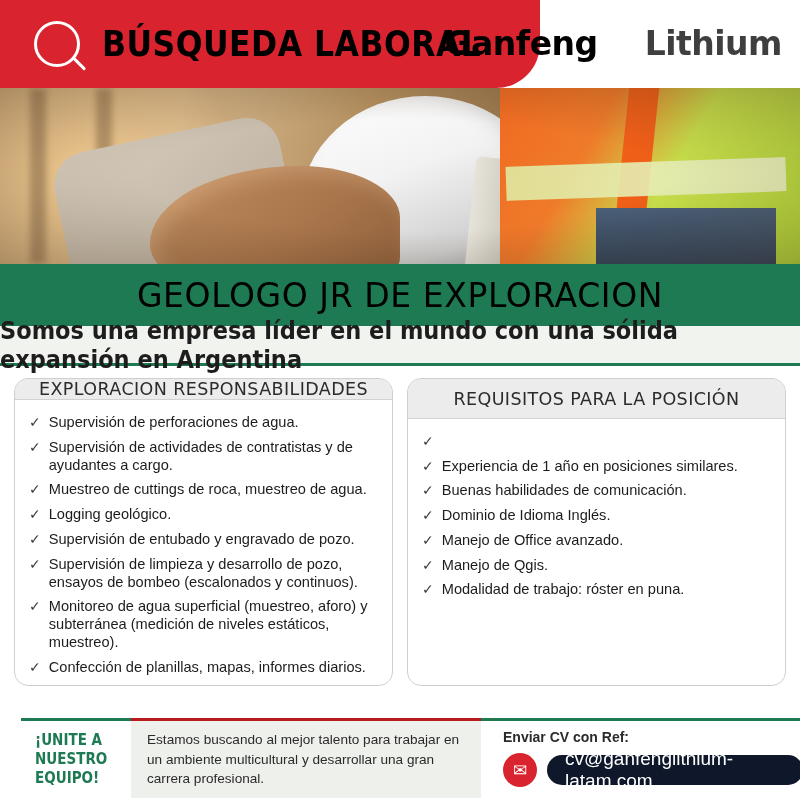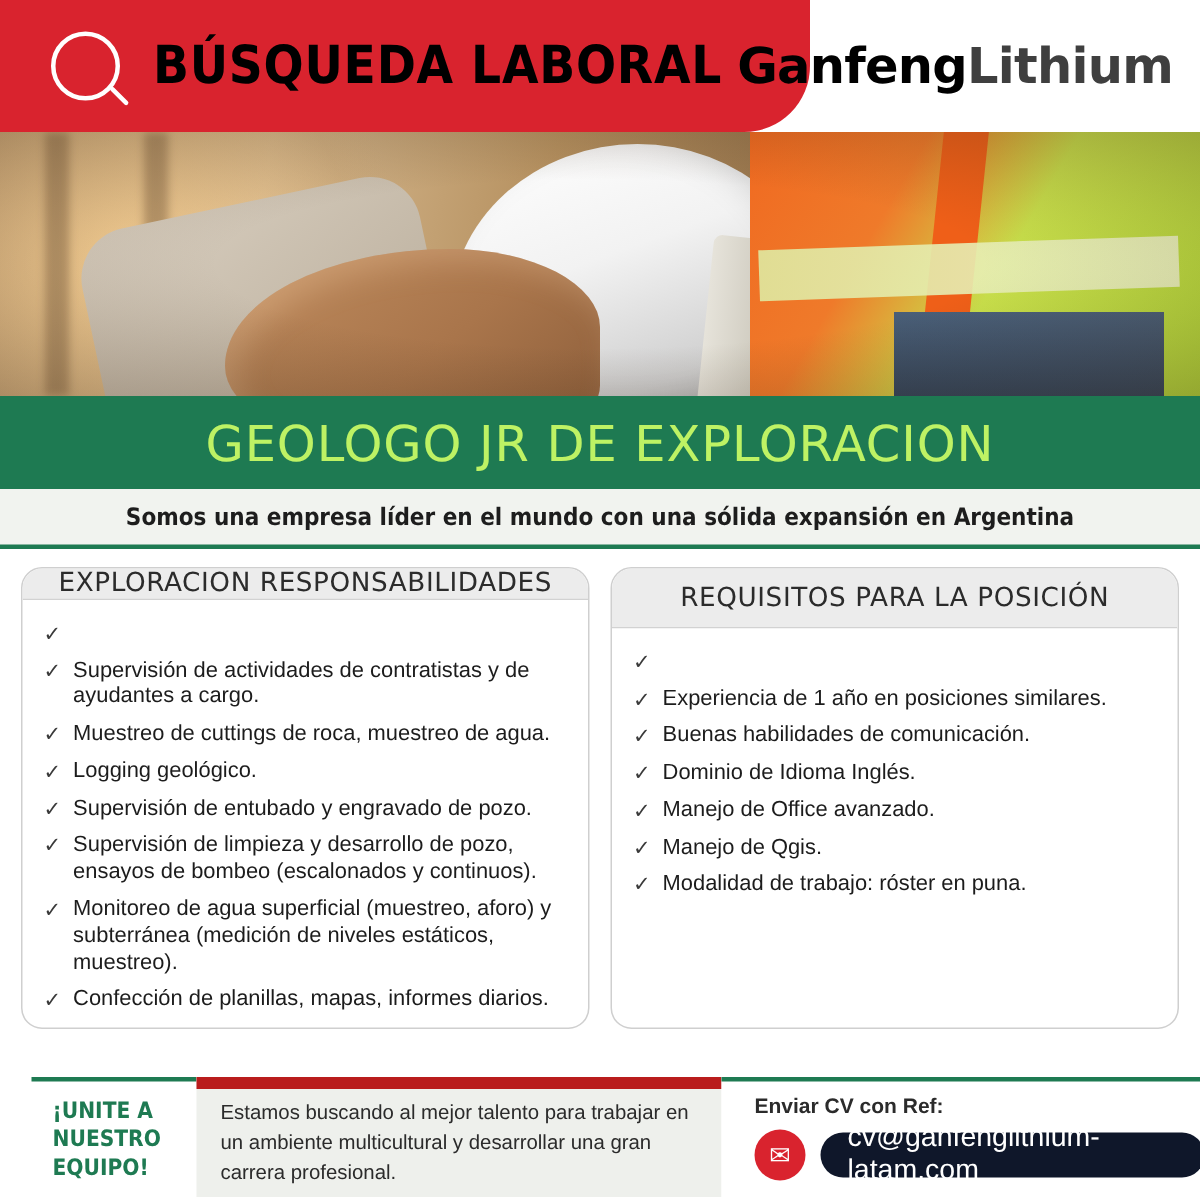--- a/index.html
+++ b/index.html
@@ -59,21 +59,21 @@
   }
   .brand {
     position: absolute;
     right: 18px; top: 24px;
     font-size: 33px;
     font-weight: bold;
     letter-spacing: -0.5px;
     font-family: "DejaVu Sans", sans-serif;
   }
   .brand .g { color: #000000; }
-  .brand .l { color: #3f3f3f; }
+  .brand .l { color: #3f3f3f; margin-left: 47px; }
 
   
   .photo {
     position: relative;
     height: 176px;
     overflow: hidden;
     background: linear-gradient(100deg,#caa87e 0%,#d8bb92 22%,#b5905f 45%,#8c6b46 70%,#6f563b 100%);
   }
   .photo .sunglow {
     position: absolute; left: -40px; top: -30px;
@@ -144,38 +144,38 @@
   }
   .photo .vignette {
     position: absolute; inset: 0;
     background: radial-gradient(ellipse at 50% 50%, rgba(0,0,0,0) 45%, rgba(60,40,20,0.28) 100%);
   }
 
   
   .job-title {
     height: 62px;
     background: #1e7a52;
-    color: #bef264;
+    color: #000000;
     display: flex;
     align-items: center;
     justify-content: center;
     font-size: 33px;
     letter-spacing: 0.6px;
     font-family: "DejaVu Sans", sans-serif;
   }
   .subtitle-bar {
     height: 40px;
     background: #f1f3ef;
     border-bottom: 3px solid #1e7a52;
     display: flex;
     align-items: center;
     justify-content: center;
   }
   .subtitle-bar span {
-    font-size: 16px;
+    font-size: 25px;
     font-weight: bold;
     color: #1d1d1d;
     font-family: "DejaVu Sans", sans-serif;
     font-stretch: condensed;
   }
 
   
   .columns {
     display: flex;
     gap: 14px;
@@ -249,21 +249,21 @@
     color: #1e7a52;
     font-weight: bold;
     font-size: 15px;
     line-height: 1.25;
     font-family: "DejaVu Sans", sans-serif;
     font-stretch: condensed;
   }
   .footer-mid {
     width: 350px;
     background: #eef0ec;
-    border-top: 8px solid #b91c1c;
+    border-top: 3px solid #b91c1c;
     display: flex;
     align-items: center;
     padding: 0 16px;
   }
   .footer-mid p {
     font-size: 13.6px;
     color: #2b2b2b;
     line-height: 1.45;
     font-family: "Liberation Sans", sans-serif;
   }
@@ -352,20 +352,21 @@
   <div class="columns">
 
     <div class="card">
       <div class="card-head">
         <span>EXPLORACION RESPONSABILIDADES</span>
       </div>
       <div class="card-body">
         <ul class="checklist">
           <li>
               <span class="tick">✓</span>
+              <span>Supervisión de perforaciones de agua.</span>
             </li>
           <li>
               <span class="tick">✓</span>
               <span>Supervisión de actividades de contratistas y de ayudantes a cargo.</span>
             </li>
           <li>
               <span class="tick">✓</span>
               <span>Muestreo de cuttings de roca, muestreo de agua.</span>
             </li>
           <li>

